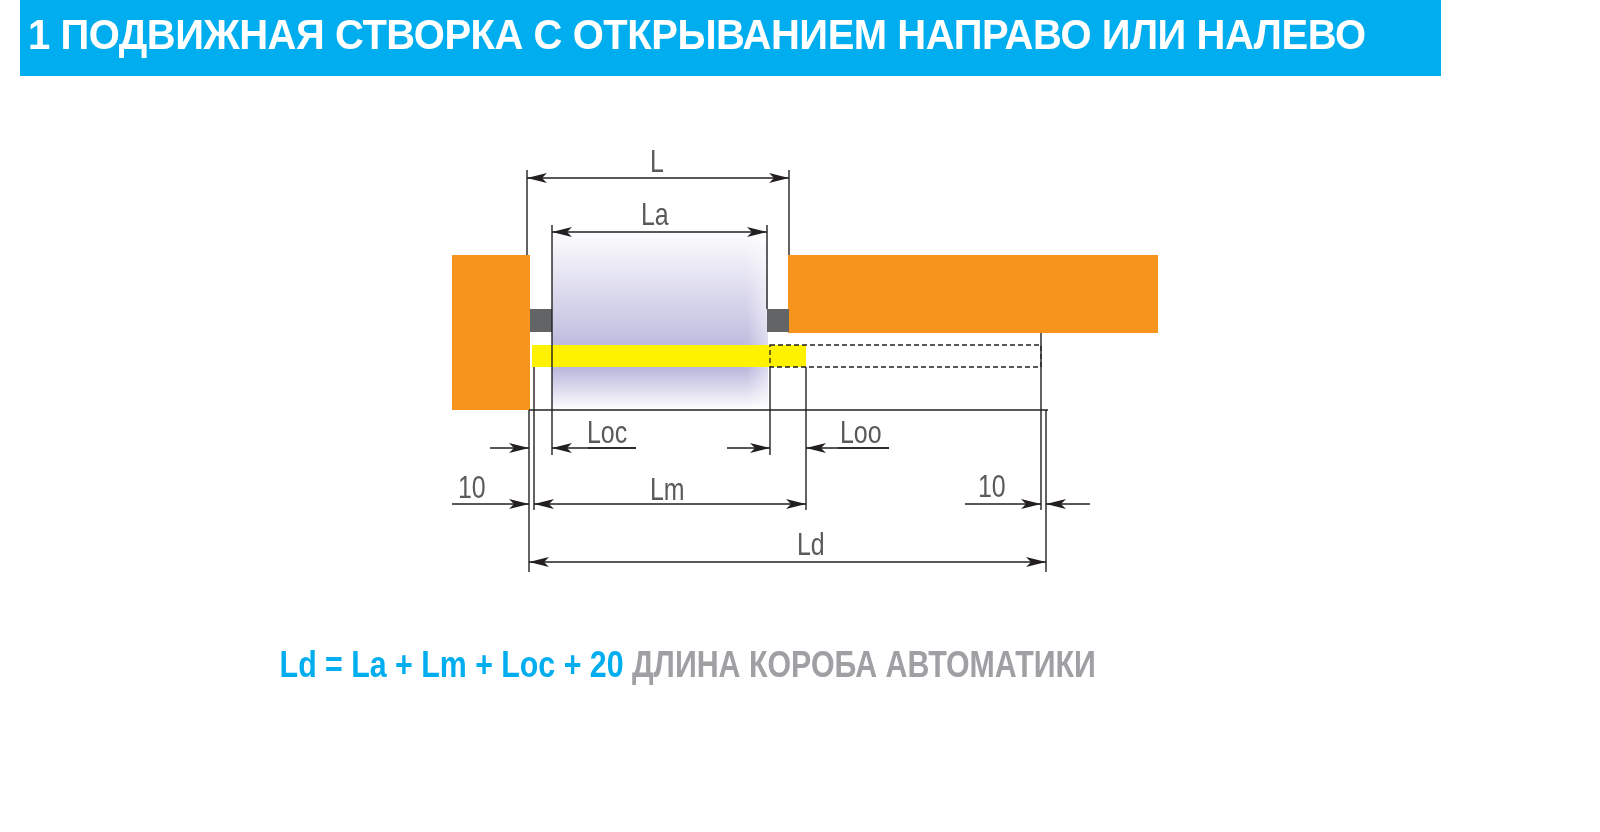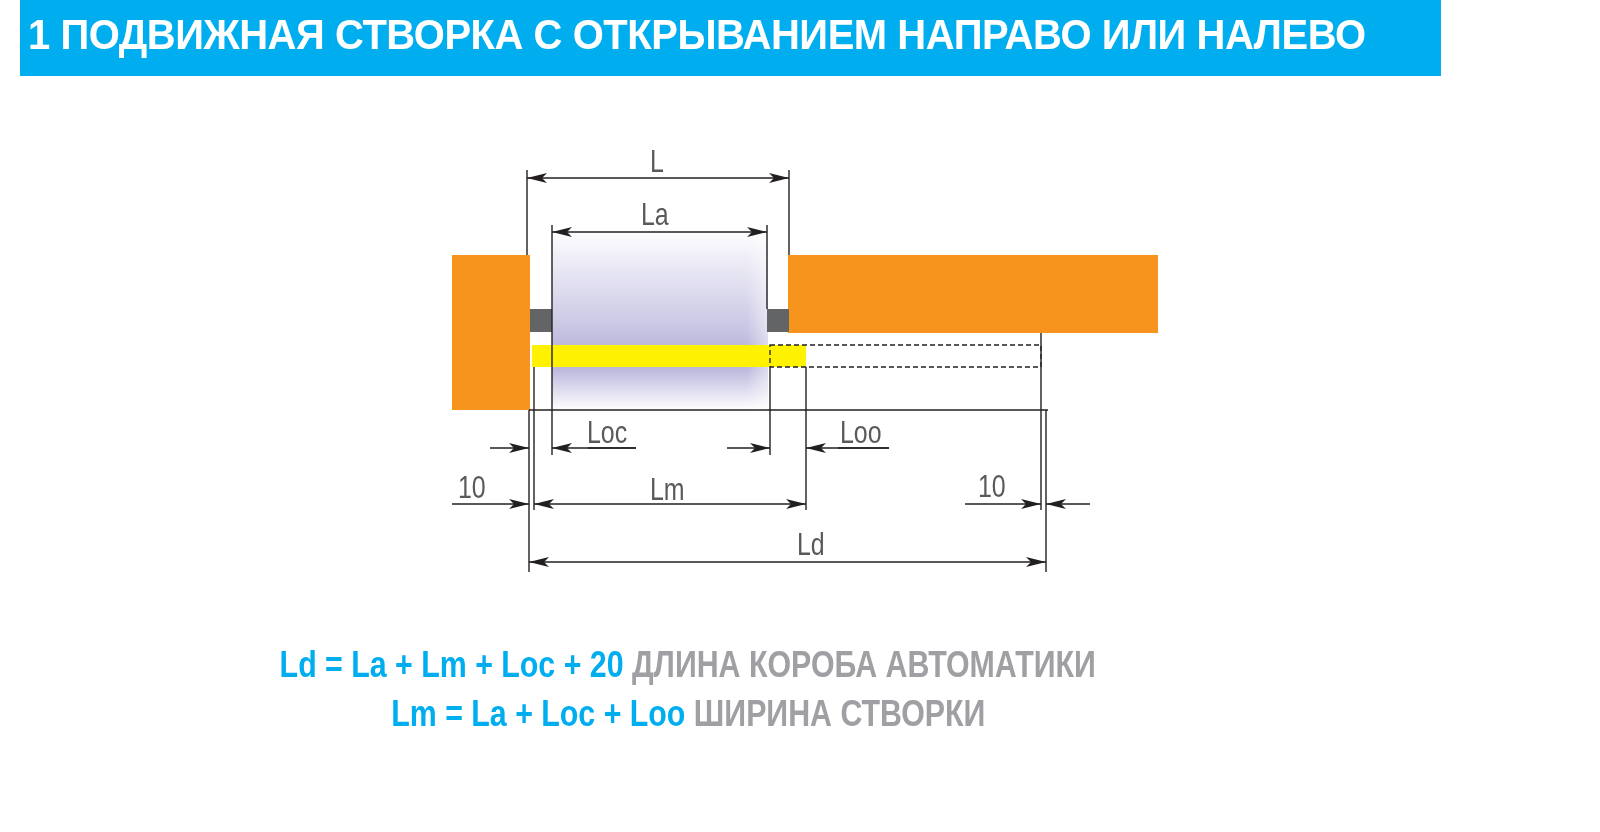--- a/index.html
+++ b/index.html
@@ -120,16 +120,13 @@
   <text class="dim-label" x="458" y="498" transform="translate(458 498) scale(0.78 1) translate(-458 -498)">10</text>
   <text class="dim-label" x="650" y="500" transform="translate(650 500) scale(0.78 1) translate(-650 -500)">Lm</text>
   <text class="dim-label" x="978" y="497" transform="translate(978 497) scale(0.78 1) translate(-978 -497)">10</text>
   <text class="dim-label" x="797" y="555" transform="translate(797 555) scale(0.78 1) translate(-797 -555)">Ld</text>
 </svg>
 
 <div class="formulas">
   <div class="formula-line">
     <span><b class="f-blue">Ld = La + Lm + Loc + 20</b> <b class="f-gray">ДЛИНА КОРОБА АВТОМАТИКИ</b></span>
   </div>
-  <div class="formula-line">
-    <span><b class="f-blue">Lm = La + Loc + Loo</b> <b class="f-gray">ШИРИНА СТВОРКИ</b></span>
-  </div>
 </div>
 
 </body></html>

